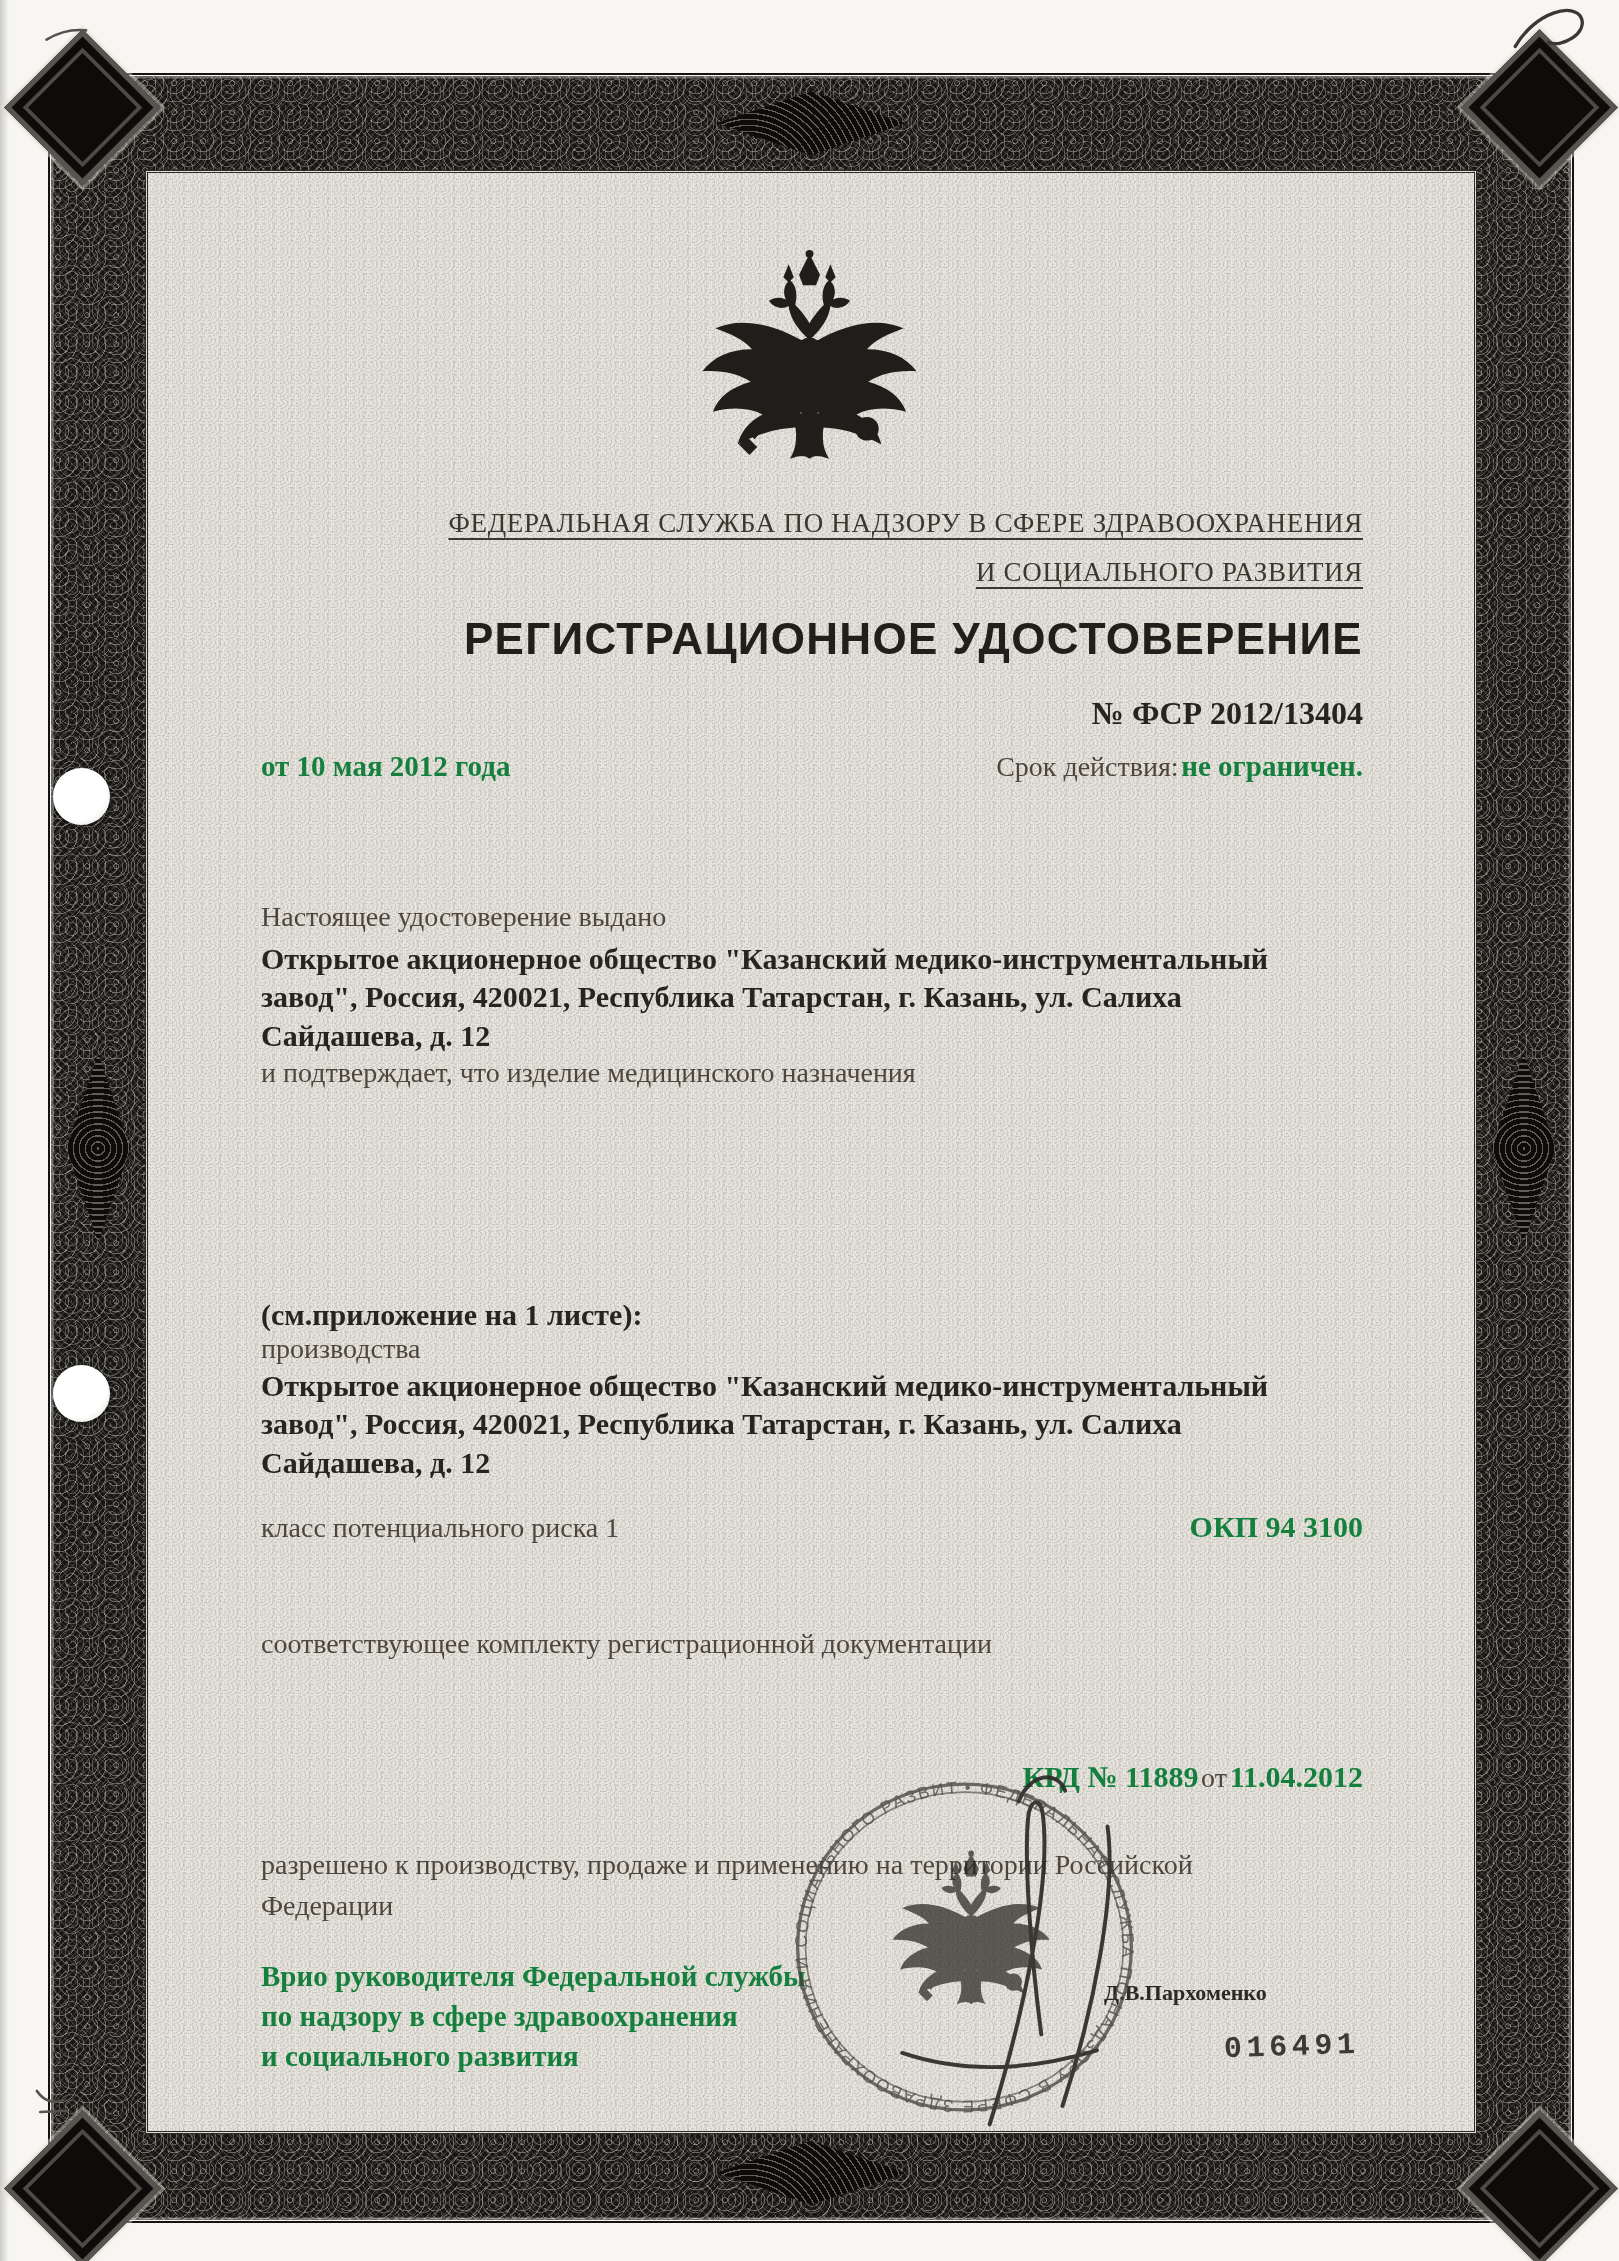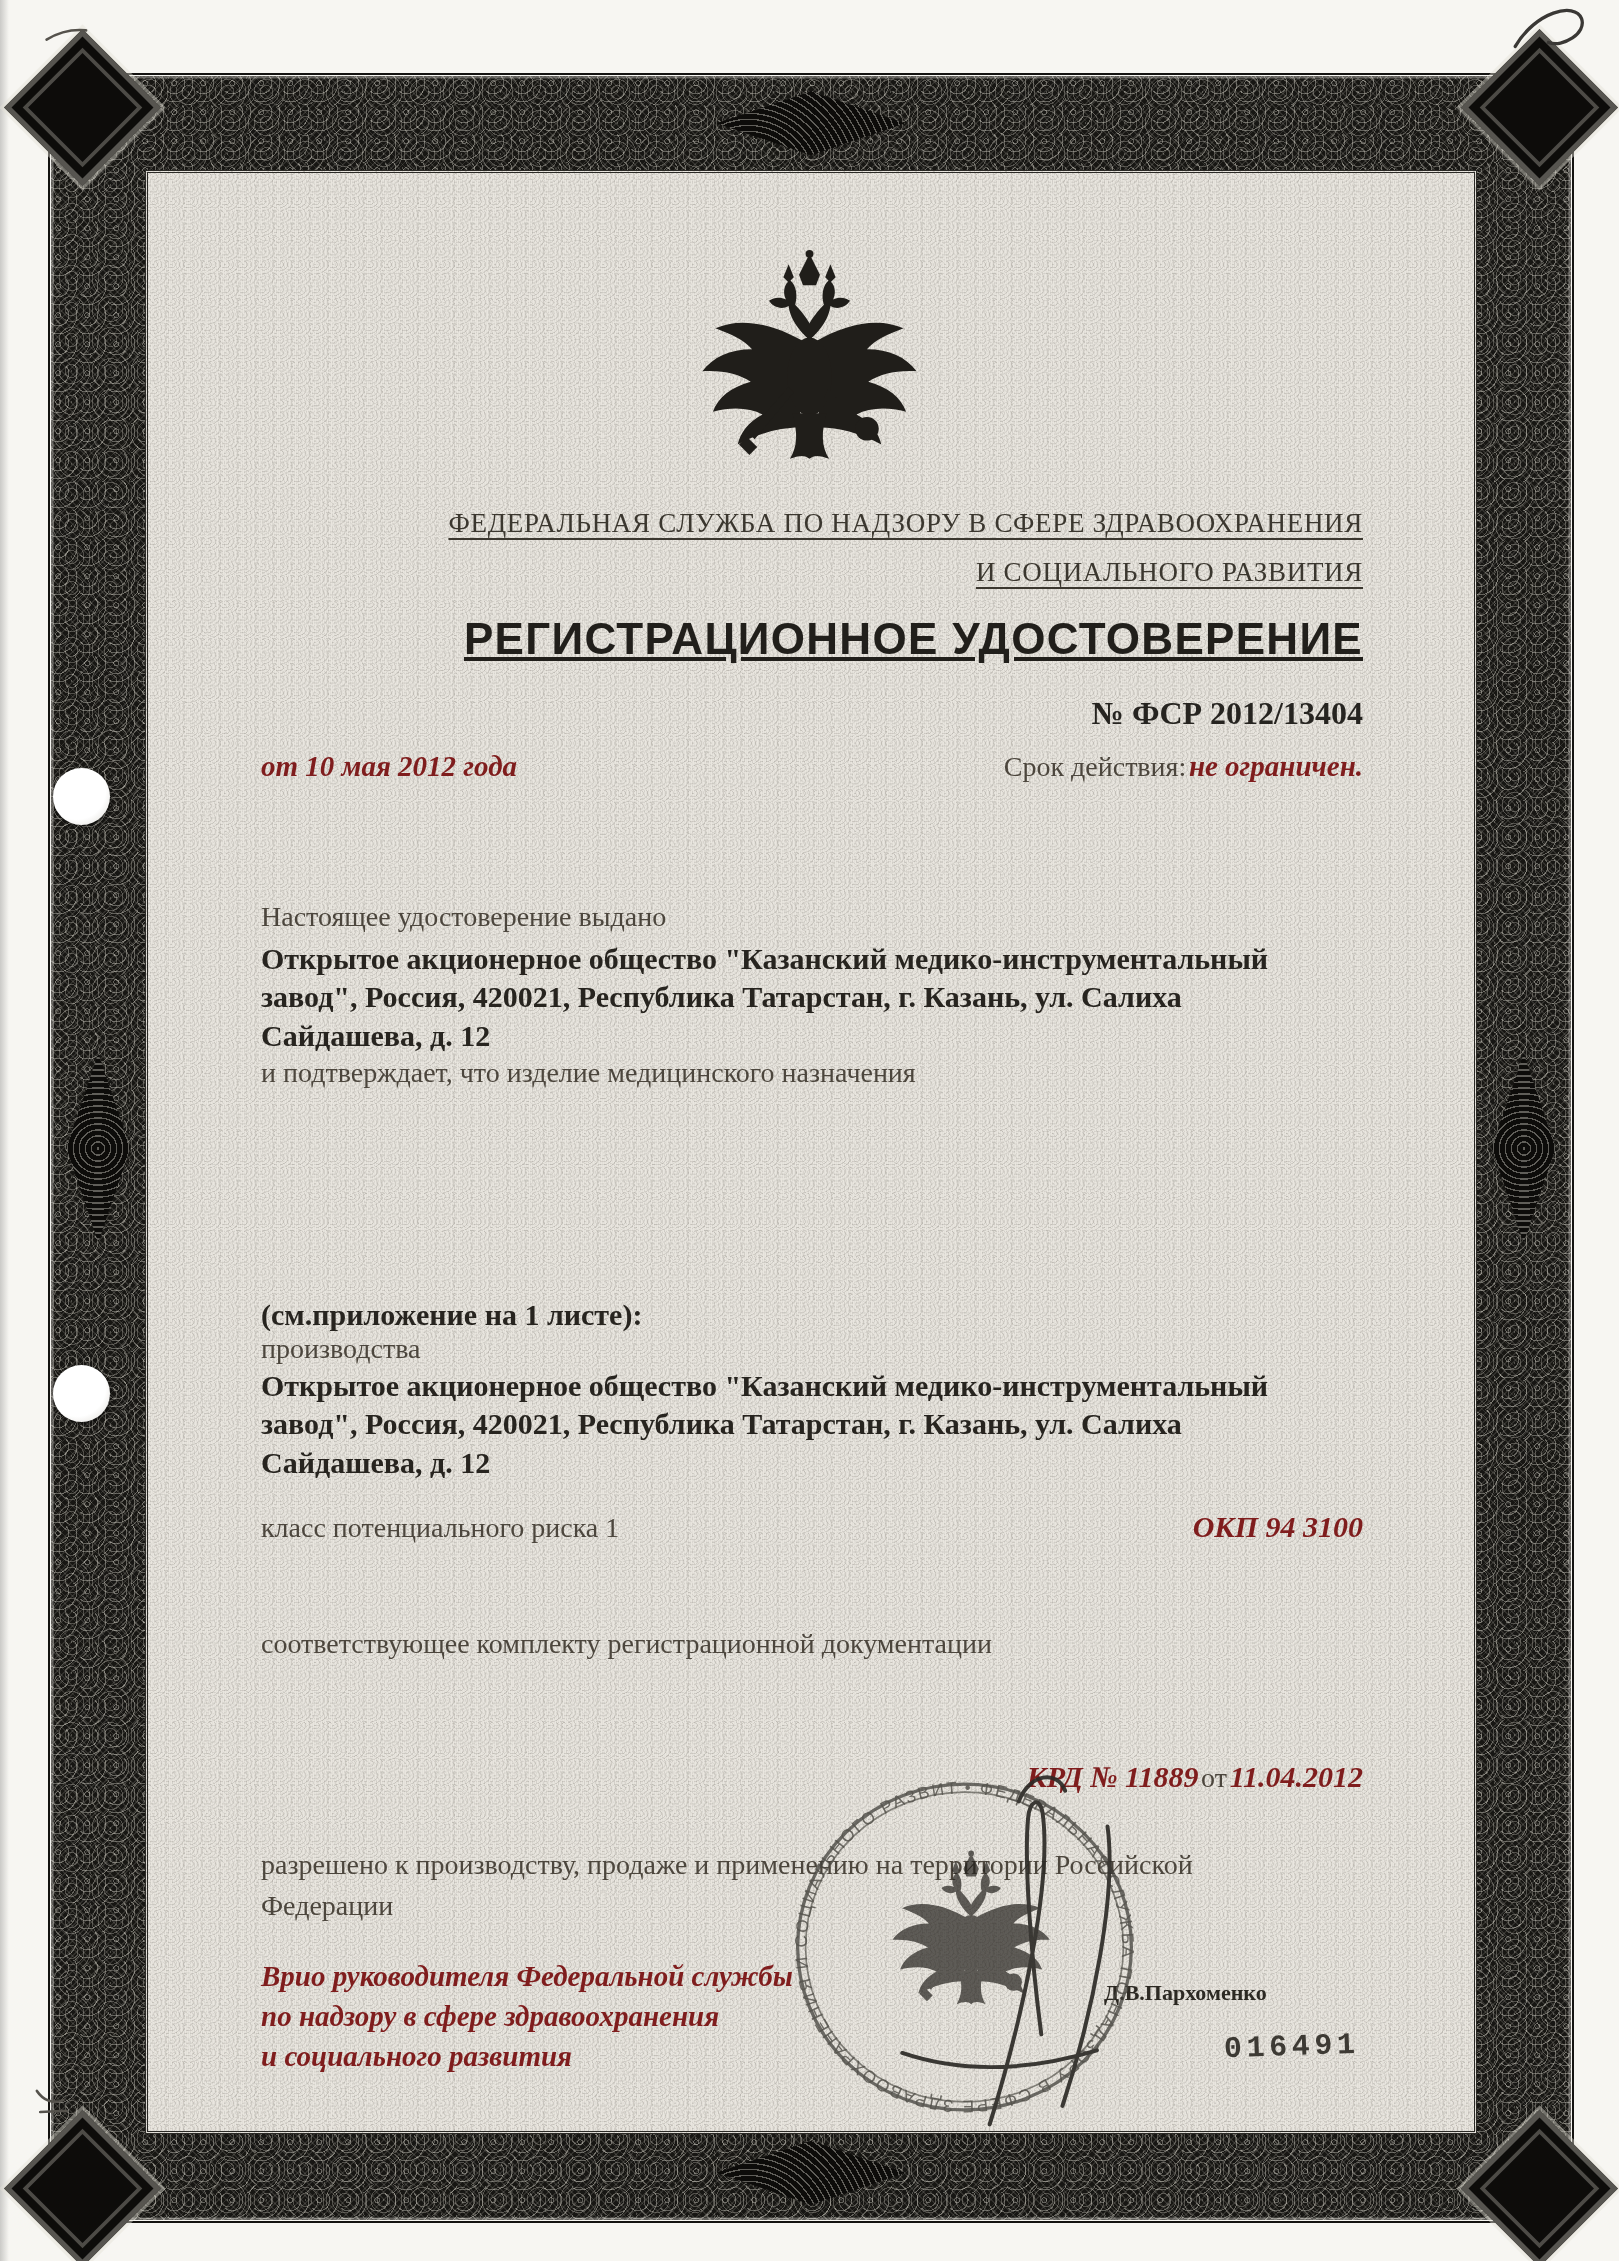--- a/index.html
+++ b/index.html
@@ -41,24 +41,24 @@
   .d-bottom{bottom:15px;left:50%;width:189px;height:64px;clip-path:polygon(0 50%,50% 0,100% 50%,50% 100%);transform:translateX(-50%);}
   
   .hole{position:absolute;width:57px;height:57px;border-radius:50%;background:radial-gradient(circle at 42% 40%, #ffffff 0 60%, #d8d5ce 100%);box-shadow:1.3px 2px 4px rgba(0,0,0,.45);}
   .hole1{left:53px;top:768px;} .hole2{left:53px;top:1365px;}
   
   .content{position:absolute;inset:0;color:#2e2b26;}
   .abs{position:absolute;left:261px;right:257px;}
   .center{text-align:right;}
   .emblem{left:668px;top:246px;width:283px;height:222px;right:auto;}
   .hdr{font-size:27px;letter-spacing:0.7px;color:#3b372f;text-decoration:underline;text-underline-offset:6px;text-decoration-thickness:1.7px;}
-  .title{font-family:"Liberation Sans",sans-serif;font-weight:700;font-size:44px;letter-spacing:1.3px;color:#211f1b;text-decoration:underline;}
+  .title{font-family:"Liberation Sans",sans-serif;font-weight:700;font-size:44px;letter-spacing:1.3px;color:#211f1b;}
   .certnum{font-weight:700;font-size:32px;color:#262420;}
   .row{display:flex;justify-content:space-between;align-items:baseline;}
-  .b{font-weight:700;color:#7f1d1d;font-style:italic;}
+  .b{font-weight:700;color:#15803d;}
   .r{color:#4c463d;}
   .fs42{font-size:28px;} .fs44{font-size:29px;} .fs46{font-size:30px;}
   .par{font-weight:700;font-size:30px;line-height:1.28;color:#27241f;}
   .stamp{position:absolute;left:746px;top:1735px;width:437px;height:424px;opacity:.92;}
   .serial{position:absolute;left:1224px;top:2030px;font-family:"Liberation Mono",monospace;font-weight:700;font-size:30px;letter-spacing:4.6px;color:#3d3a34;transform:rotate(-2deg);}
   .name{position:absolute;left:1104px;top:1980px;font-weight:700;font-size:22px;color:#2c2923;}
   .penmark{position:absolute;}
 </style>
 </head>
 <body>

